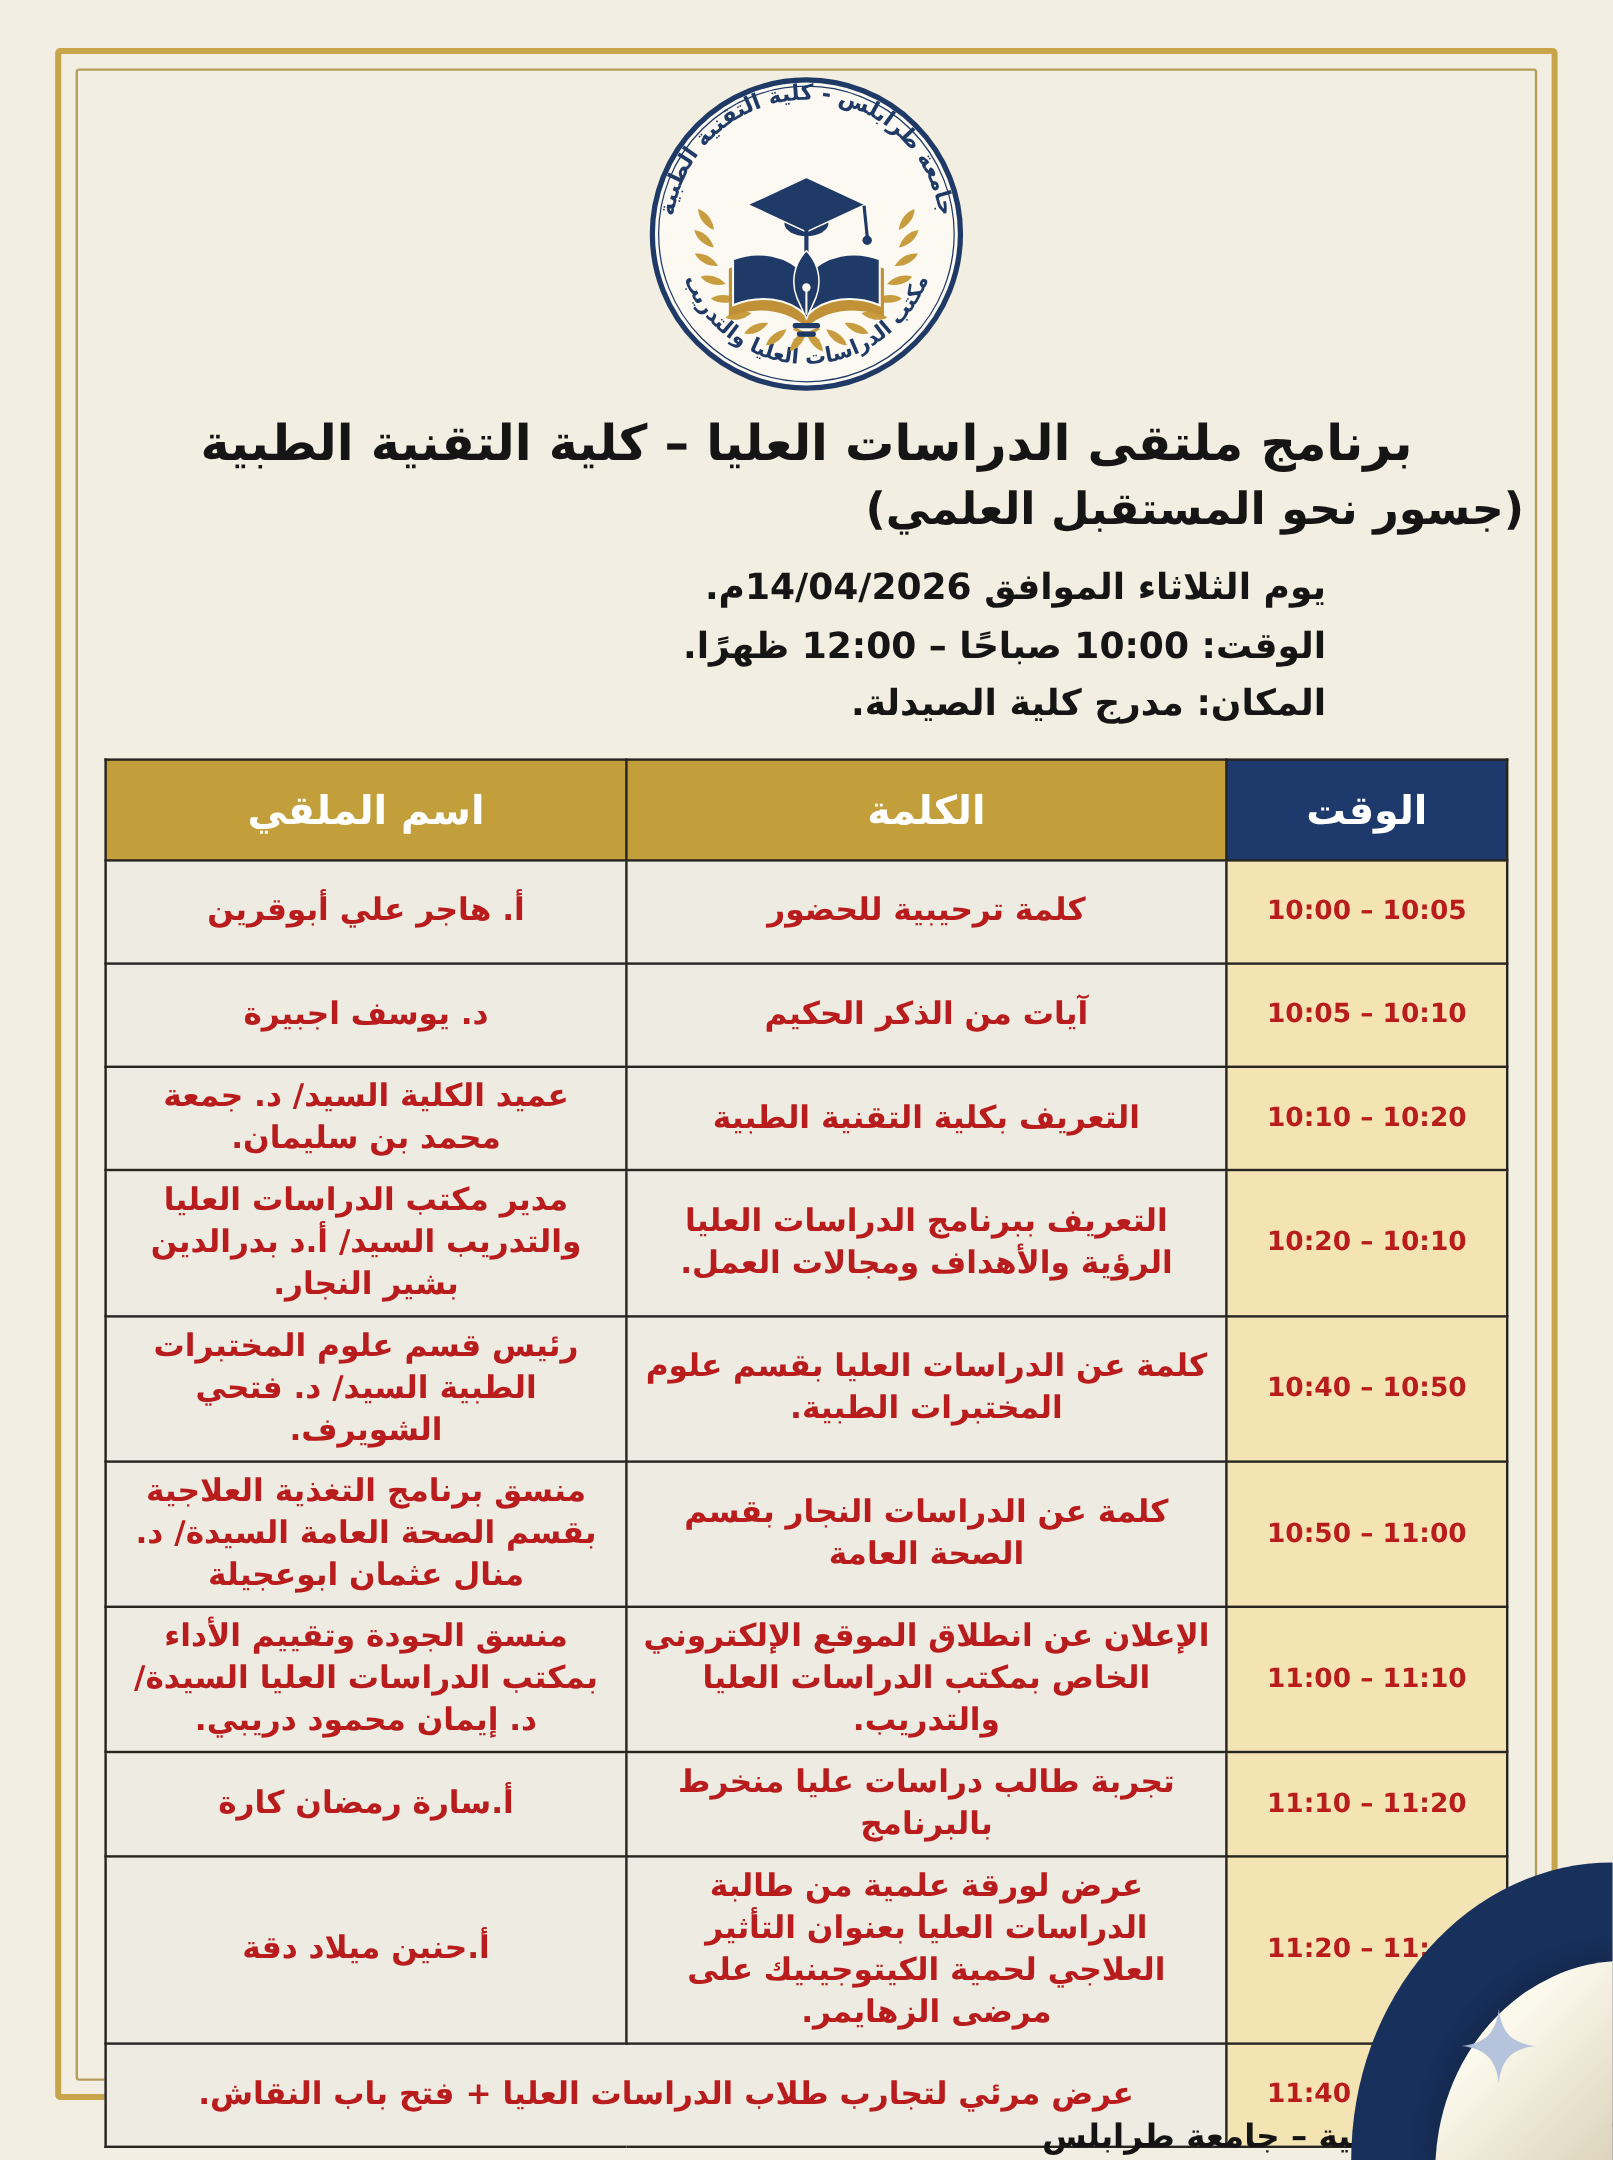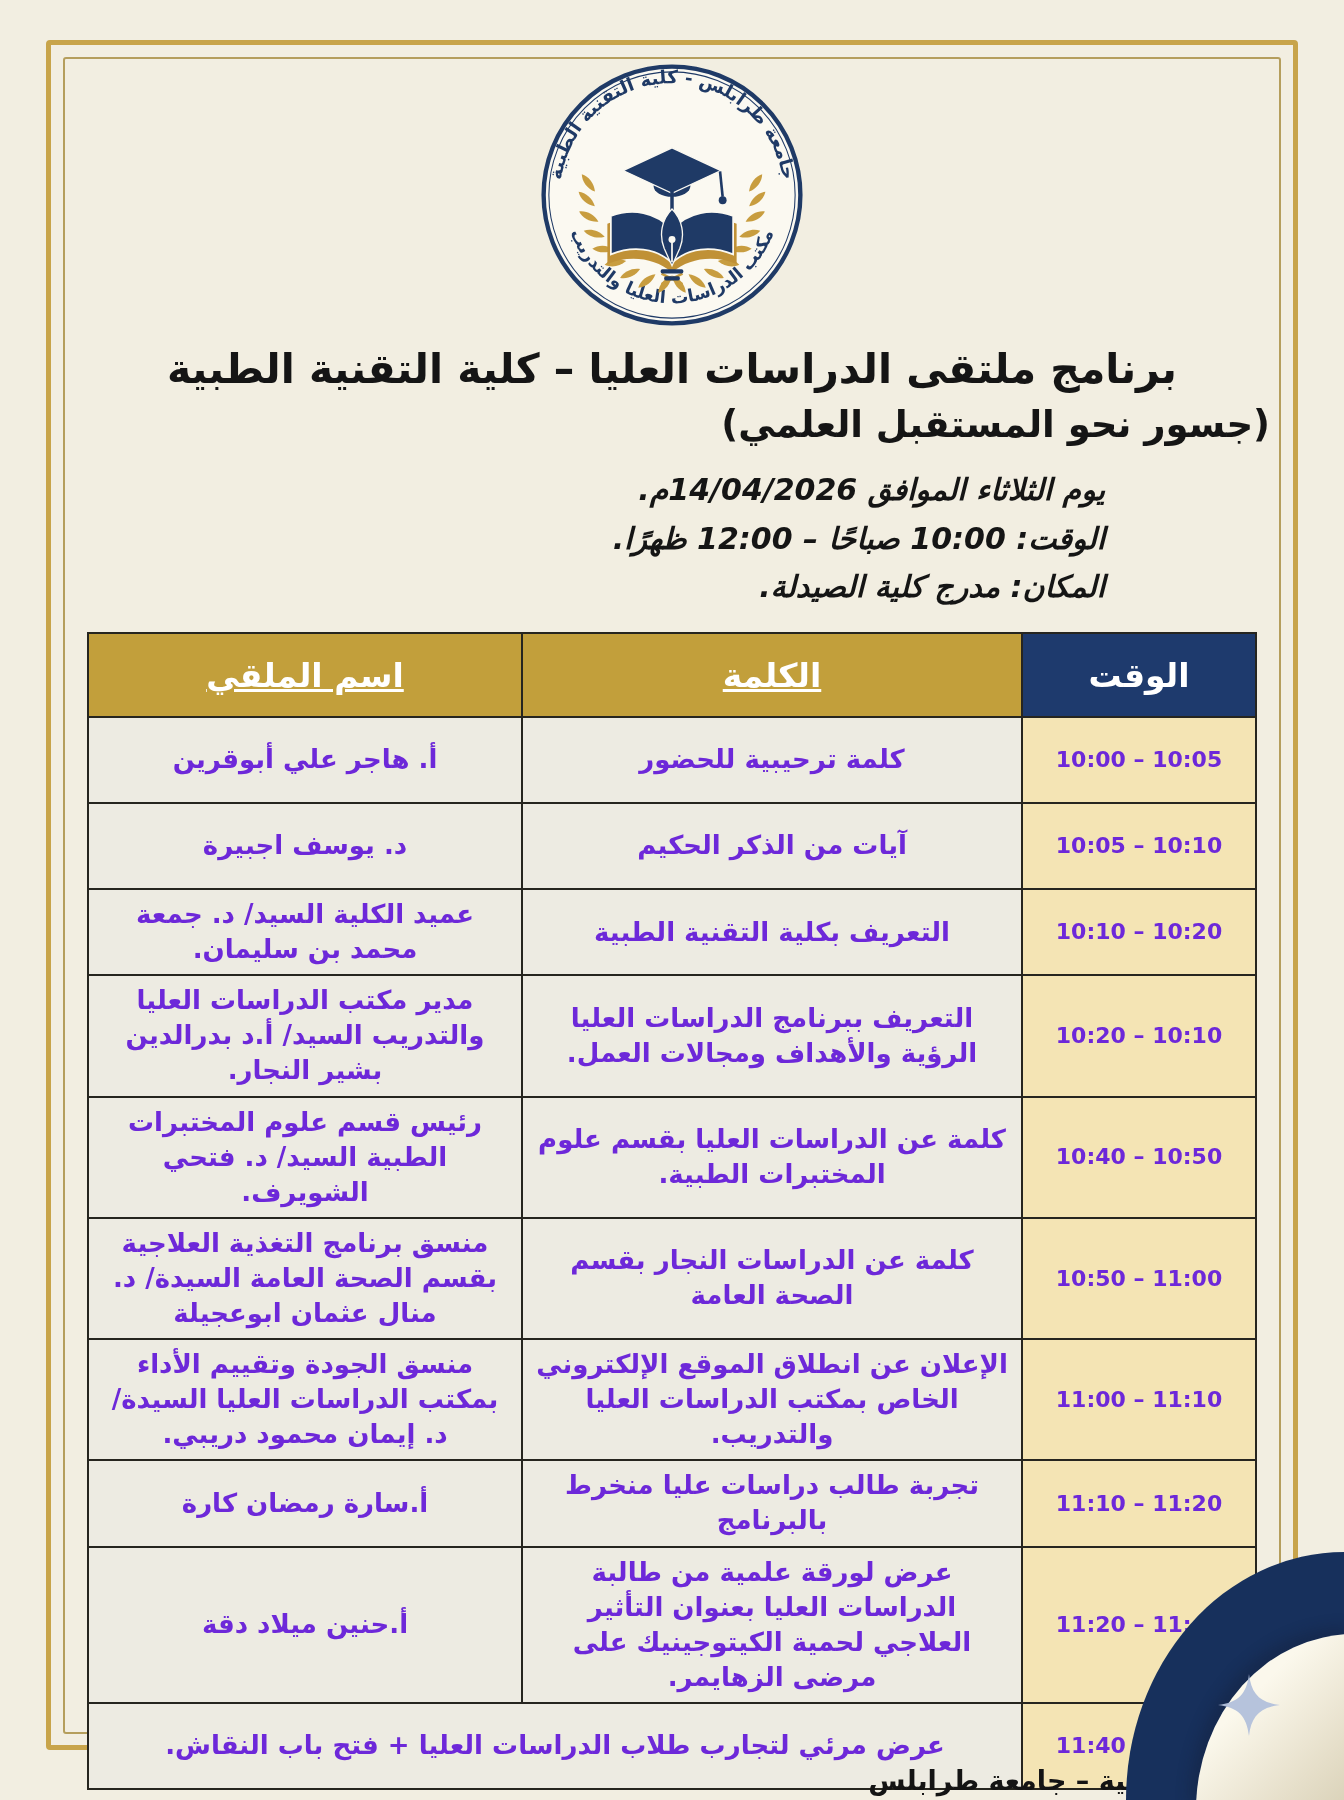--- a/index.html
+++ b/index.html
@@ -17,30 +17,30 @@
 
   .content{position:absolute; left:74px; right:74px; top:60px;}
 
   .logo-wrap{text-align:center; margin-top:4px;}
   .logo{width:262px; height:262px;}
 
   .title{margin-top:14px; text-align:center; font-weight:bold; font-size:41px; line-height:1.25;}
   .subtitle{margin-top:8px; text-align:right; font-weight:bold; font-size:37px;}
 
   .info{margin-top:20px; text-align:right; padding-left:160px; font-weight:bold;
-        font-size:30px; line-height:1.62;font-style:italic;}
+        font-size:30px; line-height:1.62;}
   .info div{padding-right:165px;}
 
   table.schedule{width:1168px; margin:20px auto 0; border-collapse:collapse; table-layout:fixed;
     background:#edebe2;}
   .schedule th,.schedule td{border:2.5px solid #26251f; font-weight:bold; text-align:center; vertical-align:middle;}
   .schedule thead th{height:74px; font-size:33px; color:#ffffff; padding:4px 10px;}
-  th.h-gold{background:#c29f3b;text-decoration:underline;}
+  th.h-gold{background:#c29f3b;}
   th.h-navy{background:#1e3a6d;}
-  .schedule td{height:70px; font-size:26px; line-height:1.35; padding:7px 12px; background:#edebe2; color:#6d28d9;}
+  .schedule td{height:70px; font-size:26px; line-height:1.35; padding:7px 12px; background:#edebe2; color:#b91c1c;}
   .schedule td.time-cell{background:#f4e4b4; direction:ltr; font-size:22px; white-space:nowrap; width:234px;}
 
   .footer{position:absolute; left:0; right:0; bottom:4px; text-align:right;
     font-weight:bold; font-size:27px; color:#141414;}
 
   
   .corner-navy{position:absolute; right:0; bottom:0; width:218px; height:248px;
     background:#17305c; border-top-left-radius:100% 100%; z-index:4;}
   .corner-paper{position:absolute; right:-10px; bottom:-10px; width:158px; height:176px;
     background:linear-gradient(135deg,#fbf8ec 35%,#e6dfca 75%,#d8d0b6 100%);

